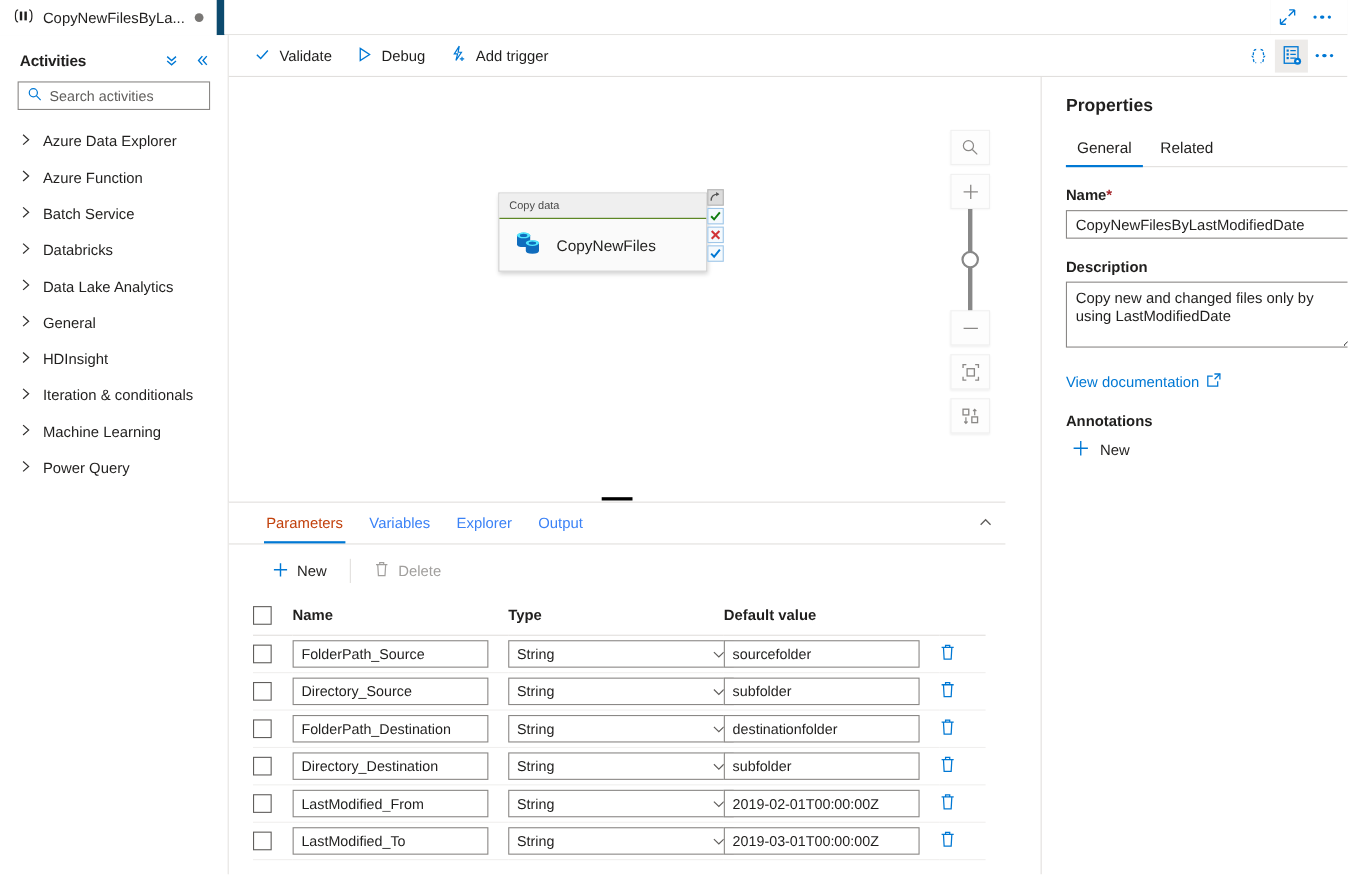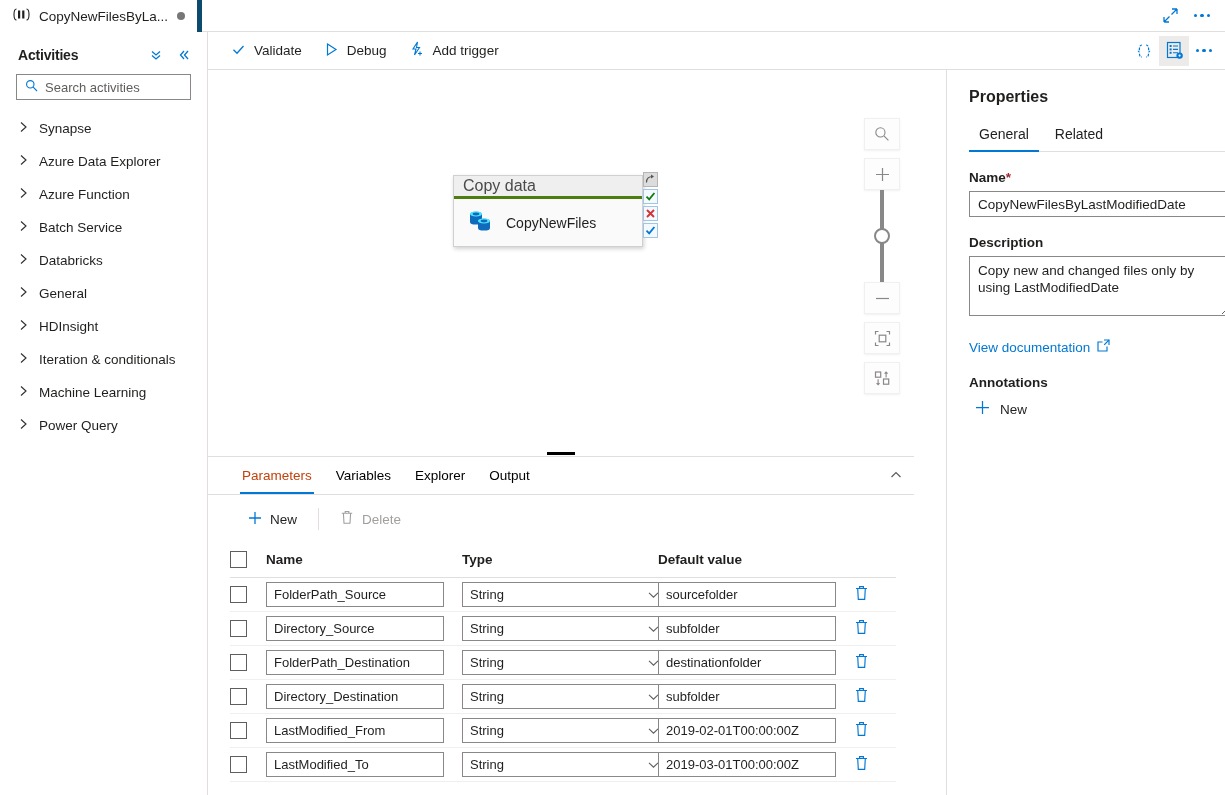--- a/index.html
+++ b/index.html
@@ -14,21 +14,21 @@
 
   
   .tabstrip {
     position: absolute; left: 0; top: 0; width: 1225px; height: 32px;
     background: #f3f2f1; border-bottom: 1px solid #e1dfdd;
     display: flex; align-items: stretch;
   }
   .ptab {
     display: flex; align-items: center; gap: 9px;
     padding: 0 12px 0 13px; height: 32px;
-    background: #ffffff; border-right: 5px solid #0c4a6e;
+    background: #ffffff; border-right: 7px solid #0c4a6e;
     cursor: pointer; min-width: 175px;
   }
   .ptab-label { font-size: 13.5px; color: #201f1e; white-space: nowrap; }
   .dirty-dot { width: 8px; height: 8px; border-radius: 50%; background: #797775; }
   .tabstrip-rest { flex: 1; background: #ffffff; }
   .tabstrip-actions {
     display: flex; align-items: center; gap: 2px; padding-right: 8px; background: #ffffff;
   }
   .iconbtn {
     width: 30px; height: 30px; display: flex; align-items: center; justify-content: center;
@@ -84,23 +84,23 @@
   .canvas {
     position: absolute; left: 208px; top: 70px; width: 706px; height: 385px;
     background: #ffffff; overflow: hidden;
   }
   .node {
     position: absolute; left: 245px; top: 105px; width: 190px; height: 72px;
     background: #fafafa; border: 1px solid #d0d0d0;
     box-shadow: 1px 2px 4px rgba(0,0,0,0.18);
   }
   .node-head {
-    height: 23px; background: #efefef; border-bottom: 3px solid #4d7c0f;
+    height: 23px; background: #efefef; border-bottom: 1px solid #4d7c0f;
     display: flex; align-items: center; padding-left: 9px;
-    font-size: 16px; color: #4a4a4a;
+    font-size: 10px; color: #4a4a4a;
   }
   .node-body { display: flex; align-items: center; gap: 11px; padding: 9px 0 0 13px; }
   .node-label { font-size: 14px; color: #201f1e; }
   .connectors {
     position: absolute; left: 435px; top: 102px;
     display: flex; flex-direction: column; gap: 2px;
   }
   .conn {
     width: 15px; height: 15px; border: 1px solid #9fc6e8; background: #f4f9fd;
     display: flex; align-items: center; justify-content: center; cursor: pointer;
@@ -131,21 +131,21 @@
   .bottompanel {
     position: absolute; left: 208px; top: 456px; width: 706px; height: 339px;
     background: #ffffff; border-top: 1px solid #e1dfdd;
   }
   .btabs {
     display: flex; align-items: flex-end; height: 38px;
     border-bottom: 1px solid #e1dfdd; padding-left: 22px;
   }
   .btab {
     height: 38px; display: flex; align-items: center; padding: 0 12px;
-    font-size: 13.5px; color: #000000; cursor: pointer; position: relative;
+    font-size: 13.5px; color: #3b82f6; cursor: pointer; position: relative;
   }
   .btab.active { color: #c2410c; font-weight: 400; }
   .btab.active::after {
     content: ""; position: absolute; left: 10px; right: 10px; bottom: 0;
     height: 2px; background: #0078d4;
   }
   .btabs-spacer { flex: 1; }
   .collapse-btn {
     width: 36px; height: 38px; display: flex; align-items: center; justify-content: center; cursor: pointer;
   }
@@ -278,45 +278,45 @@
           </svg>
         </span>
         <input type="text" value="" placeholder="Search activities" style="">
       </div>
     </div>
     <div class="act-list">
       <div class="act-item">
         <span><svg width="9" height="12" viewBox="0 0 9 12">
               <path d="M2 1.5 L7 6 L2 10.5" stroke="#323130" stroke-width="1.15" fill="none"></path>
             </svg></span>
-        <span>Synapse</span>
-      </div>
-      <div class="act-item">
-        <span><svg width="9" height="12" viewBox="0 0 9 12">
-              <path d="M2 1.5 L7 6 L2 10.5" stroke="#323130" stroke-width="1.15" fill="none"></path>
-            </svg></span>
         <span>Azure Data Explorer</span>
       </div>
       <div class="act-item">
         <span><svg width="9" height="12" viewBox="0 0 9 12">
               <path d="M2 1.5 L7 6 L2 10.5" stroke="#323130" stroke-width="1.15" fill="none"></path>
             </svg></span>
         <span>Azure Function</span>
       </div>
       <div class="act-item">
         <span><svg width="9" height="12" viewBox="0 0 9 12">
               <path d="M2 1.5 L7 6 L2 10.5" stroke="#323130" stroke-width="1.15" fill="none"></path>
             </svg></span>
         <span>Batch Service</span>
       </div>
       <div class="act-item">
         <span><svg width="9" height="12" viewBox="0 0 9 12">
               <path d="M2 1.5 L7 6 L2 10.5" stroke="#323130" stroke-width="1.15" fill="none"></path>
             </svg></span>
         <span>Databricks</span>
+      </div>
+      <div class="act-item">
+        <span><svg width="9" height="12" viewBox="0 0 9 12">
+              <path d="M2 1.5 L7 6 L2 10.5" stroke="#323130" stroke-width="1.15" fill="none"></path>
+            </svg></span>
+        <span>Data Lake Analytics</span>
       </div>
       <div class="act-item">
         <span><svg width="9" height="12" viewBox="0 0 9 12">
               <path d="M2 1.5 L7 6 L2 10.5" stroke="#323130" stroke-width="1.15" fill="none"></path>
             </svg></span>
         <span>General</span>
       </div>
       <div class="act-item">
         <span><svg width="9" height="12" viewBox="0 0 9 12">
               <path d="M2 1.5 L7 6 L2 10.5" stroke="#323130" stroke-width="1.15" fill="none"></path>

